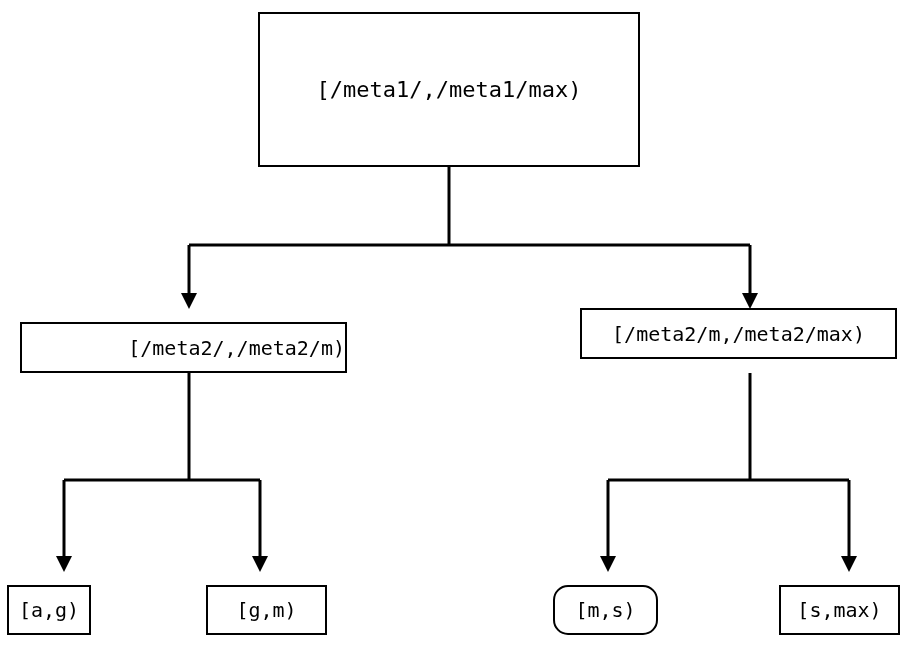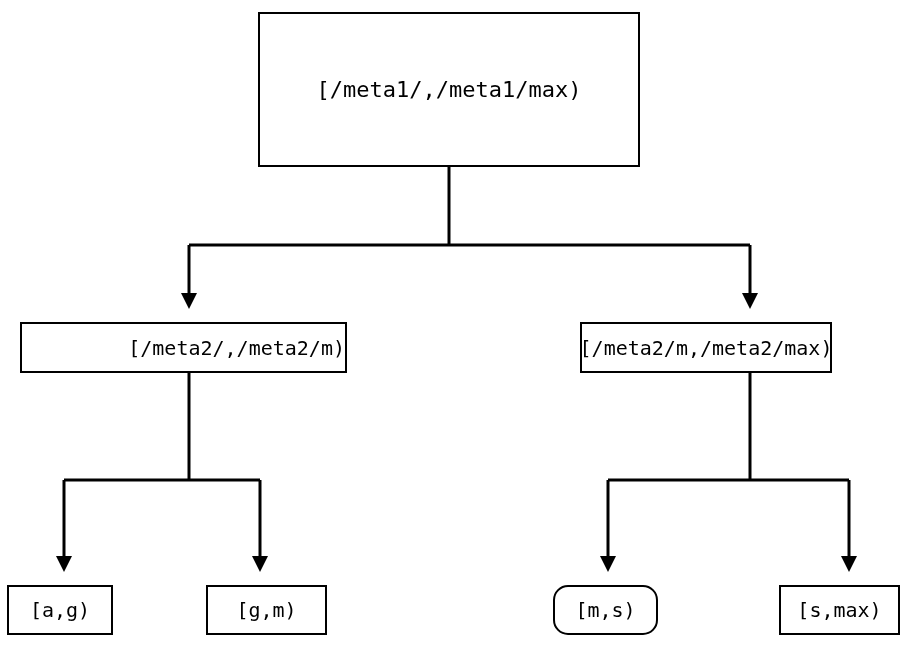--- a/index.html
+++ b/index.html
@@ -43,30 +43,30 @@
   #node-mid-left {
     left: 20px;
     top: 322px;
     width: 327px;
     height: 51px;
     font-size: 20px;
     justify-content: flex-end;
   }
   #node-mid-right {
     left: 580px;
-    top: 322px;
-    width: 252px;
+    top: 308px;
+    width: 317px;
     height: 51px;
     font-size: 20px;
   }
   
   #node-leaf-0 {
     left: 7px;
     top: 585px;
-    width: 106px;
+    width: 84px;
     height: 50px;
     font-size: 20px;
   }
   #node-leaf-1 {
     left: 206px;
     top: 585px;
     width: 121px;
     height: 50px;
     font-size: 20px;
   }

